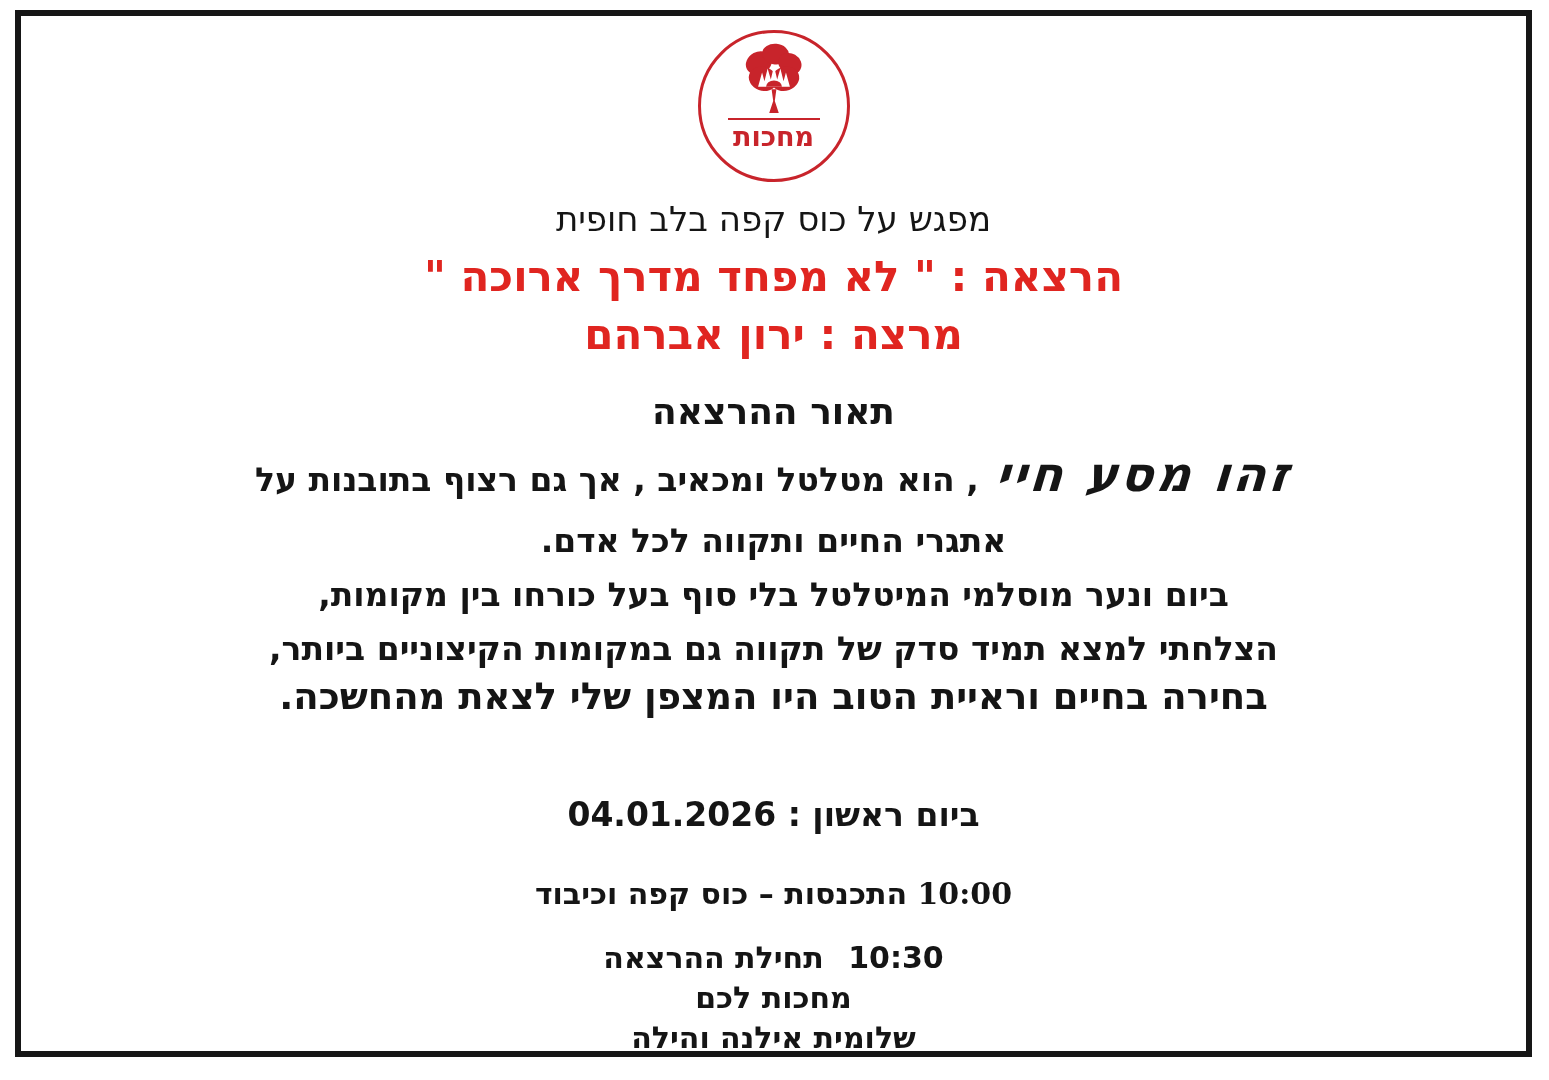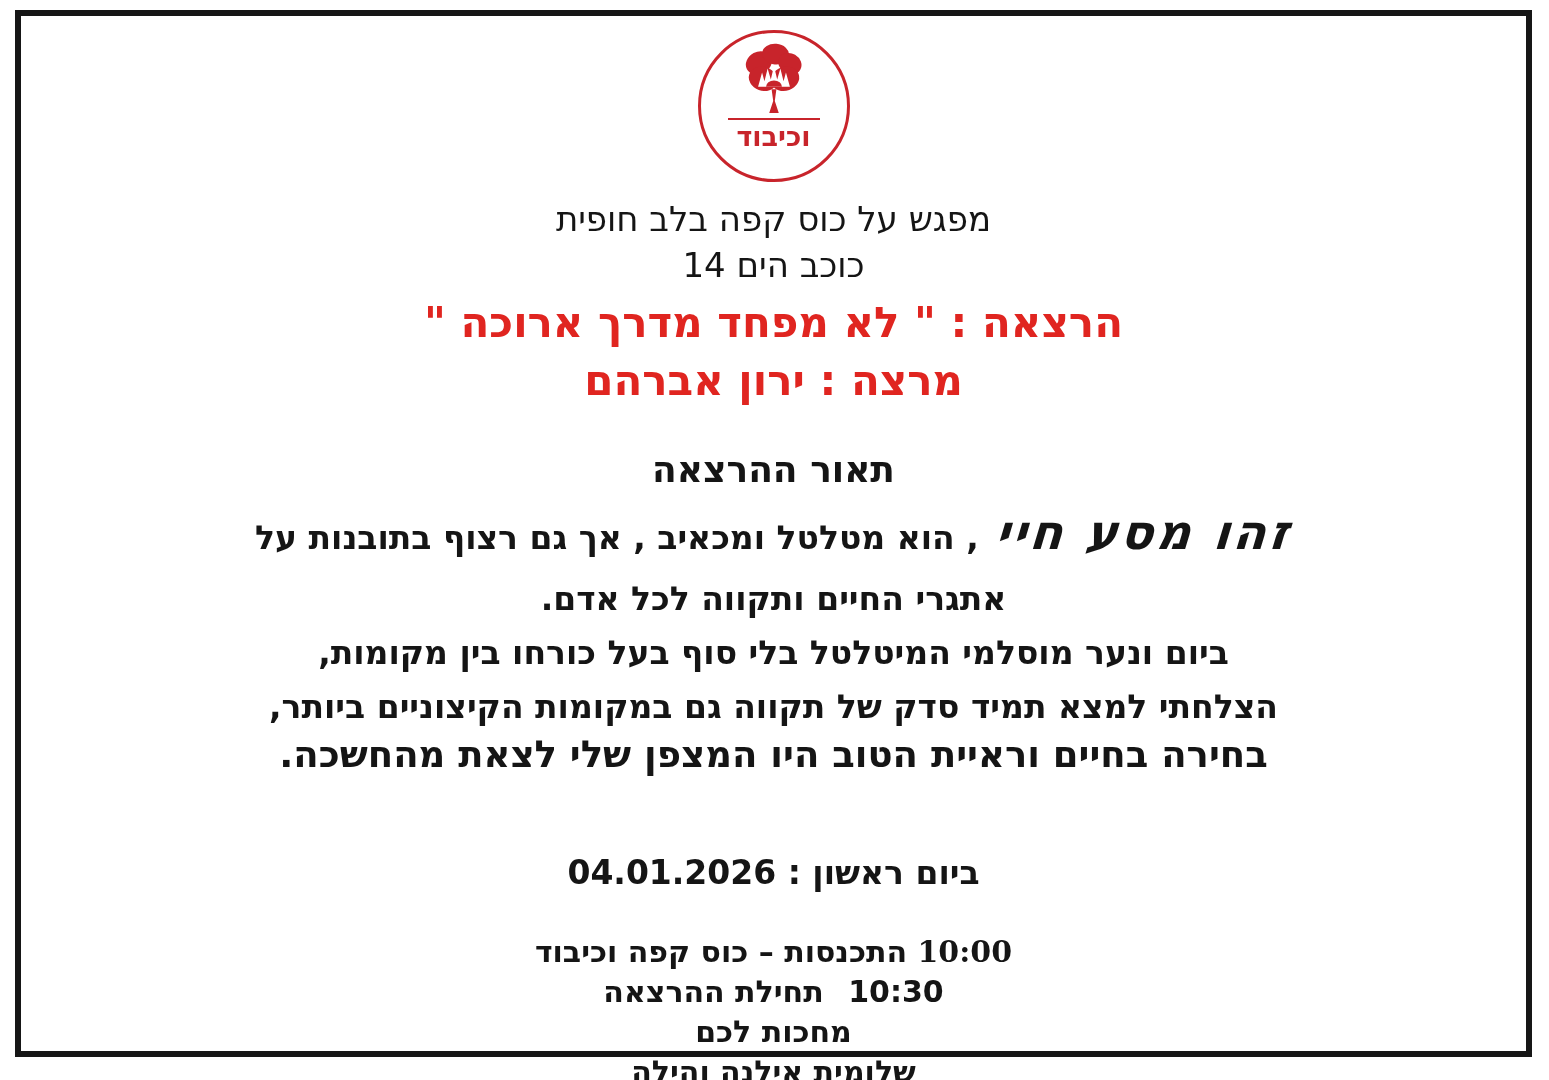--- a/index.html
+++ b/index.html
@@ -29,34 +29,34 @@
     width:92px;height:2px;background:#c8242b;margin:1px 0 2px 0;
   }
   .logo-word{
     color:#c8242b;font-size:27px;font-weight:700;line-height:30px;
   }
   
   .h-line{font-size:34px;font-weight:400;line-height:46px;}
   .h-first{margin-top:14px;}
   .red-line{font-size:42px;font-weight:700;line-height:58px;color:#e02520;}
   .red-first{margin-top:6px;}
-  .desc-head{font-size:36px;font-weight:700;line-height:48px;margin-top:36px;}
+  .desc-head{font-size:36px;font-weight:700;line-height:48px;margin-top:24px;}
   
   .body-line{font-size:33px;font-weight:700;line-height:46px;margin-top:8px;}
   .script-line{margin-top:8px;line-height:60px;}
   .script{
     display:inline-block;
     font-size:48px;font-weight:700;font-style:italic;
     letter-spacing:3px;transform:skewX(-6deg);
     padding-left:6px;
   }
   .highlight-line{font-size:37px;font-weight:700;line-height:50px;}
   
   .date-line{font-size:33px;font-weight:700;line-height:46px;margin-top:70px;}
-  .sched-line{font-size:30px;font-weight:700;line-height:40px;}
+  .sched-line{font-size:30px;font-weight:700;line-height:40px;margin-top:24px;}
   .sched-first{margin-top:36px;}
   .time-serif{
     font-family:"DejaVu Serif","Liberation Serif",serif;
     direction:ltr;unicode-bidi:embed;margin-top:25px;
   }
   .time-sans{direction:ltr;unicode-bidi:embed;margin-left:14px;}
   .closing{font-size:30px;font-weight:700;line-height:40px;}
 </style>
 </head>
 <body>
@@ -73,25 +73,24 @@
             <ellipse cx="70" cy="31" rx="15" ry="13" transform="rotate(30 70 31)"></ellipse>
             <ellipse cx="36" cy="50" rx="18" ry="15" transform="rotate(20 36 50)"></ellipse>
             <ellipse cx="64" cy="50" rx="18" ry="15" transform="rotate(-20 64 50)"></ellipse>
           </g>
           <path fill="#ffffff" d="M30,60 L35,42 L38,53 L42,37 L46,51 L50,34 L54,51 L58,37 L62,53 L65,42 L70,60 Z"></path>
           <path fill="#c8242b" d="M40,60 A10,8 0 0 1 60,60 Z"></path>
           <path fill="#c8242b" d="M47,63 L53,63 L51,78 L56,93 L44,93 L49,78 Z"></path>
         </svg>
       </span>
       <div class="logo-divider"></div>
-      <div class="logo-word">וכיבוד</div>
+      <div class="logo-word">מחכות</div>
     </div>
 
     <div class="h-line h-first">מפגש על כוס קפה בלב חופית</div>
-    <div class="h-line">כוכב הים 14</div>
 
     <div class="red-line red-first">הרצאה : " לא מפחד מדרך ארוכה "</div>
     <div class="red-line">מרצה : ירון אברהם</div>
 
     <div class="desc-head">תאור ההרצאה</div>
 
     <div class="body-line script-line">
       <span class="script">זהו מסע חיי</span>
       <span>, הוא מטלטל ומכאיב , אך גם רצוף בתובנות על</span>
     </div>

